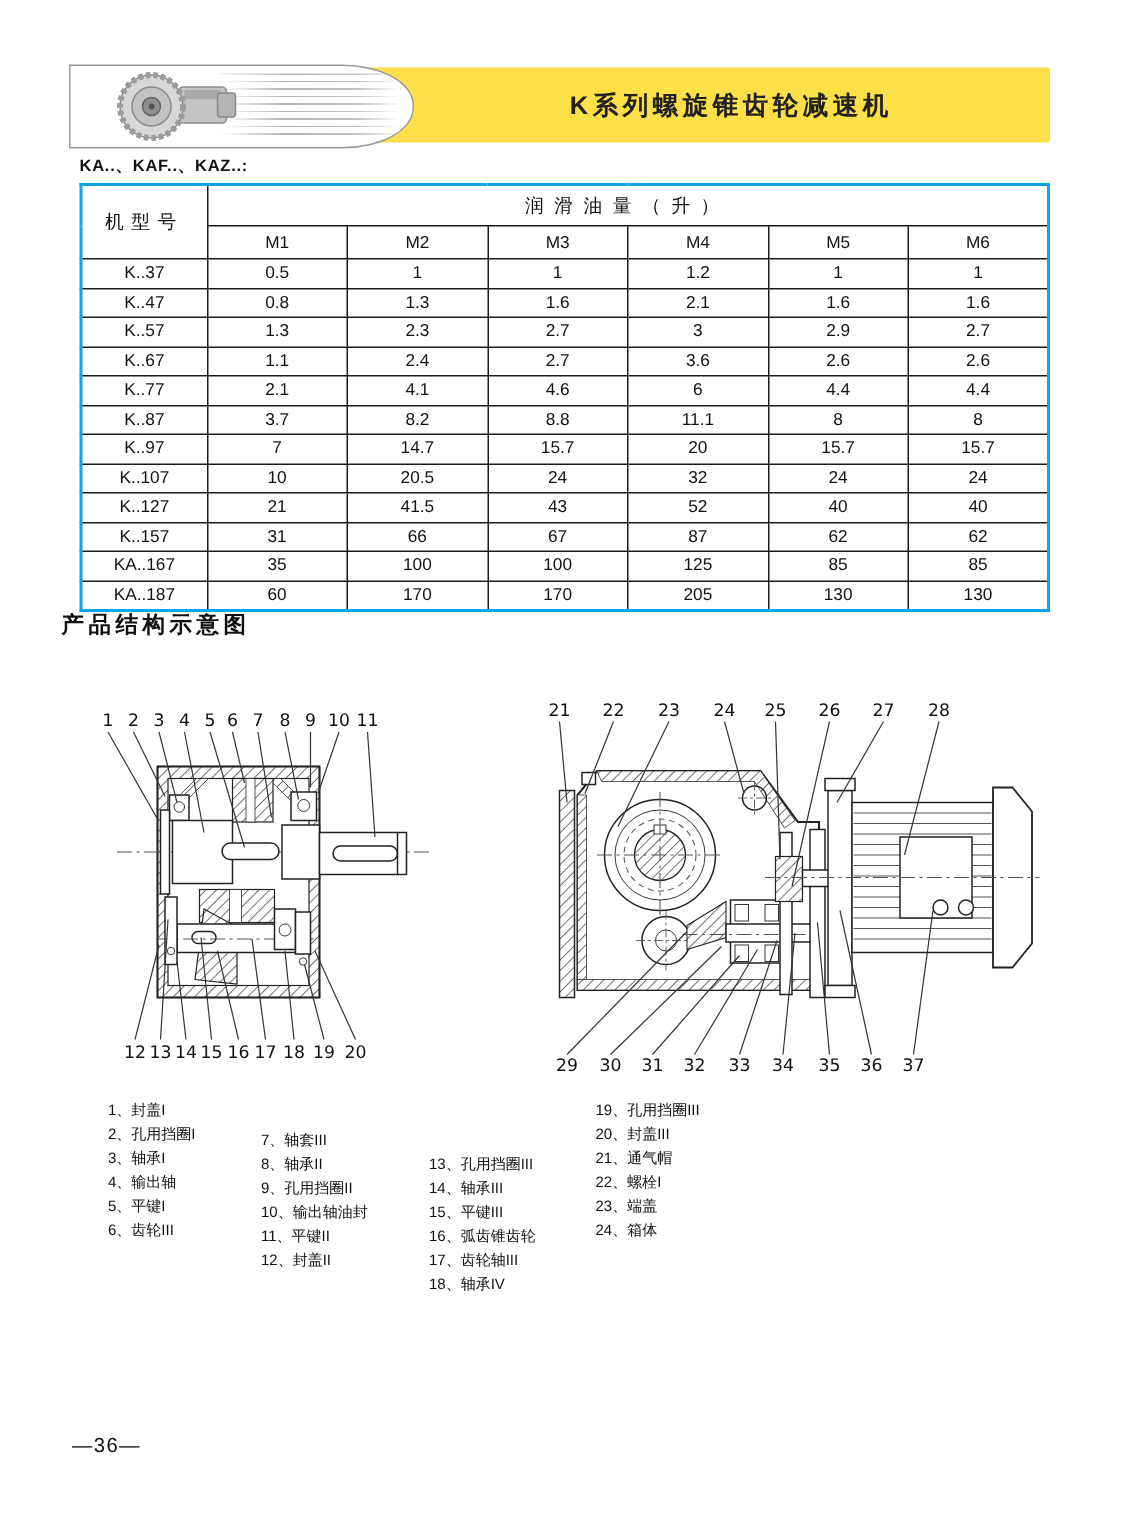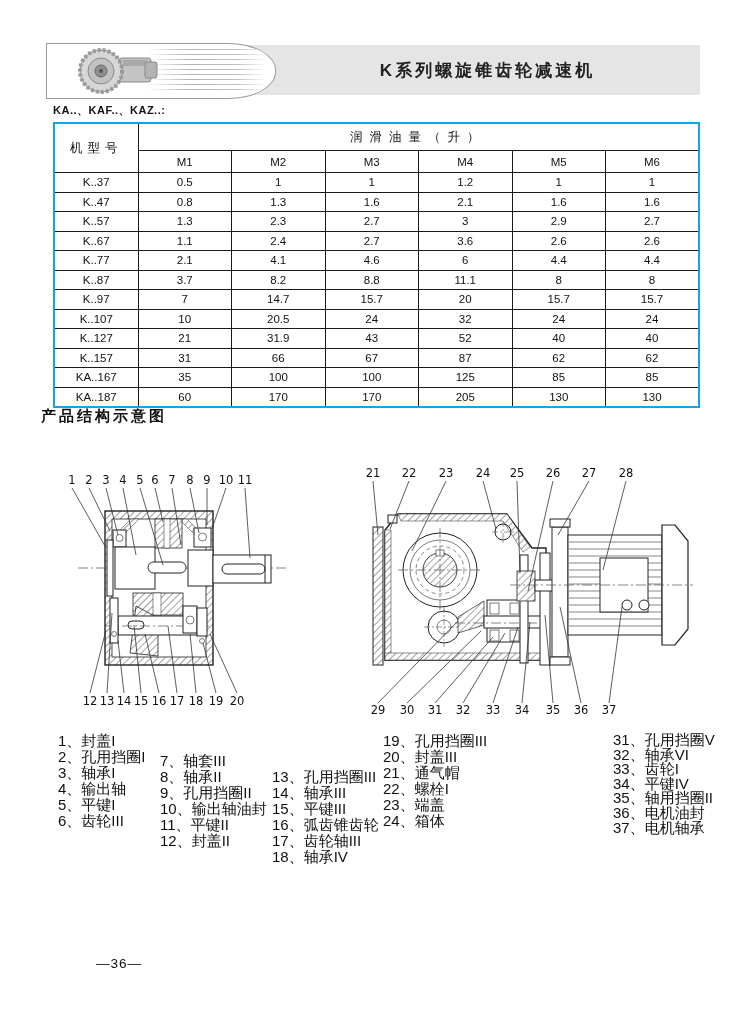--- a/index.html
+++ b/index.html
@@ -1,33 +1,33 @@
 <!DOCTYPE html>
 <html><head>
 <meta charset="utf-8">
 <style>
   html,body{margin:0;padding:0;background:#ffffff;}
   #page{position:relative;width:750px;height:1017px;background:#fff;overflow:hidden;
         font-family:"Liberation Sans","DejaVu Sans",sans-serif;color:#111;}
 
   
-  .band{position:absolute;left:235px;top:45px;width:465px;height:50px;background:#e5e5e5;
+  .band{position:absolute;left:235px;top:45px;width:465px;height:50px;background:#fde047;
         border-radius:2px;display:flex;align-items:center;justify-content:center;}
   .band .title{font-size:17px;font-weight:bold;letter-spacing:3px;color:#222;padding-left:40px;}
   .logo-box{position:absolute;left:46px;top:43px;width:228px;height:54px;background:#fff;
         border:1px solid #9a9a9a;border-radius:0 48px 48px 0 / 0 27px 27px 0;overflow:hidden;z-index:2;}
   .stripes{position:absolute;left:100px;right:8px;top:5px;bottom:5px;
         background:repeating-linear-gradient(to bottom,#b5b5b5 0 1px,transparent 1px 5px);}
   .stripes-fade{position:absolute;left:100px;right:8px;top:5px;bottom:5px;
         background:linear-gradient(to right,#fff,rgba(255,255,255,0) 35%,rgba(255,255,255,.15) 75%,#fff);}
 
   
   .series-label{position:absolute;left:53px;top:103px;font-size:11px;font-weight:600;letter-spacing:.5px;}
   .section-title{position:absolute;left:41px;top:407px;font-size:15px;font-weight:bold;letter-spacing:3px;}
-  .page-number{position:absolute;left:48px;top:956px;font-size:13.5px;letter-spacing:1px;margin-left:48px;}
+  .page-number{position:absolute;left:48px;top:956px;font-size:13.5px;letter-spacing:1px;}
 
   
   .oil-table{position:absolute;left:53px;top:122px;width:647px;border-collapse:collapse;
         table-layout:fixed;font-size:11.5px;color:#111;}
   .oil-table,.oil-table th,.oil-table td{border:1px solid #1a1a1a;}
   .oil-table{border:2px solid #0ea5e9;}
   .oil-table th{font-weight:normal;}
   .oil-table .model-h{letter-spacing:5px;font-size:12.5px;}
   .oil-table .oil-h{letter-spacing:7px;font-size:12.5px;height:24px;}
   .oil-table thead tr.sizes th{height:19px;text-align:center;}
@@ -40,21 +40,21 @@
   .ln{fill:none;stroke:#222;stroke-width:1;}
   .thin{fill:none;stroke:#222;stroke-width:.6;}
   .fin{stroke:#555;stroke-width:.7;}
   .cl{fill:none;stroke:#555;stroke-width:.7;stroke-dasharray:10 3 2 3;}
   .cl2{fill:none;stroke:#555;stroke-width:.6;stroke-dasharray:6 2 2 2;}
   .cld{fill:none;stroke:#555;stroke-width:.7;stroke-dasharray:4 3;}
   .leader{stroke:#333;stroke-width:.8;}
   .callout-num{font-family:"DejaVu Sans","Liberation Sans",sans-serif;font-size:11.5px;fill:#111;text-anchor:middle;}
 
   
-  .parts-list{position:absolute;left:58px;top:733px;width:660px;height:110px;font-size:15px;}
+  .parts-list{position:absolute;left:72px;top:733px;width:660px;height:110px;font-size:10px;}
   .parts-col{position:absolute;top:0;white-space:nowrap;}
   .parts-item{line-height:16px;}
   .parts-col.tight .parts-item{line-height:14.6px;}
 </style>
 </head>
 <body>
 
 <div id="page">
 
   <div class="band">
@@ -170,21 +170,21 @@
           <td>10</td>
           <td>20.5</td>
           <td>24</td>
           <td>32</td>
           <td>24</td>
           <td>24</td>
         </tr>
         <tr>
           <td>K..127</td>
           <td>21</td>
-          <td>31.9</td>
+          <td>41.5</td>
           <td>43</td>
           <td>52</td>
           <td>40</td>
           <td>40</td>
         </tr>
         <tr>
           <td>K..157</td>
           <td>31</td>
           <td>66</td>
           <td>67</td>
@@ -433,25 +433,16 @@
         <div class="parts-item">18、轴承IV</div>
       </div>
       <div class="parts-col" style="left: 325px;">
         <div class="parts-item">19、孔用挡圈III</div>
         <div class="parts-item">20、封盖III</div>
         <div class="parts-item">21、通气帽</div>
         <div class="parts-item">22、螺栓I</div>
         <div class="parts-item">23、端盖</div>
         <div class="parts-item">24、箱体</div>
       </div>
-      <div class="parts-col tight" style="left: 555px;">
-        <div class="parts-item">31、孔用挡圈V</div>
-        <div class="parts-item">32、轴承VI</div>
-        <div class="parts-item">33、齿轮I</div>
-        <div class="parts-item">34、平键IV</div>
-        <div class="parts-item">35、轴用挡圈II</div>
-        <div class="parts-item">36、电机油封</div>
-        <div class="parts-item">37、电机轴承</div>
-      </div>
     </div>
 
   <div class="page-number">—36—</div>
 </div>
 
 </body></html>

